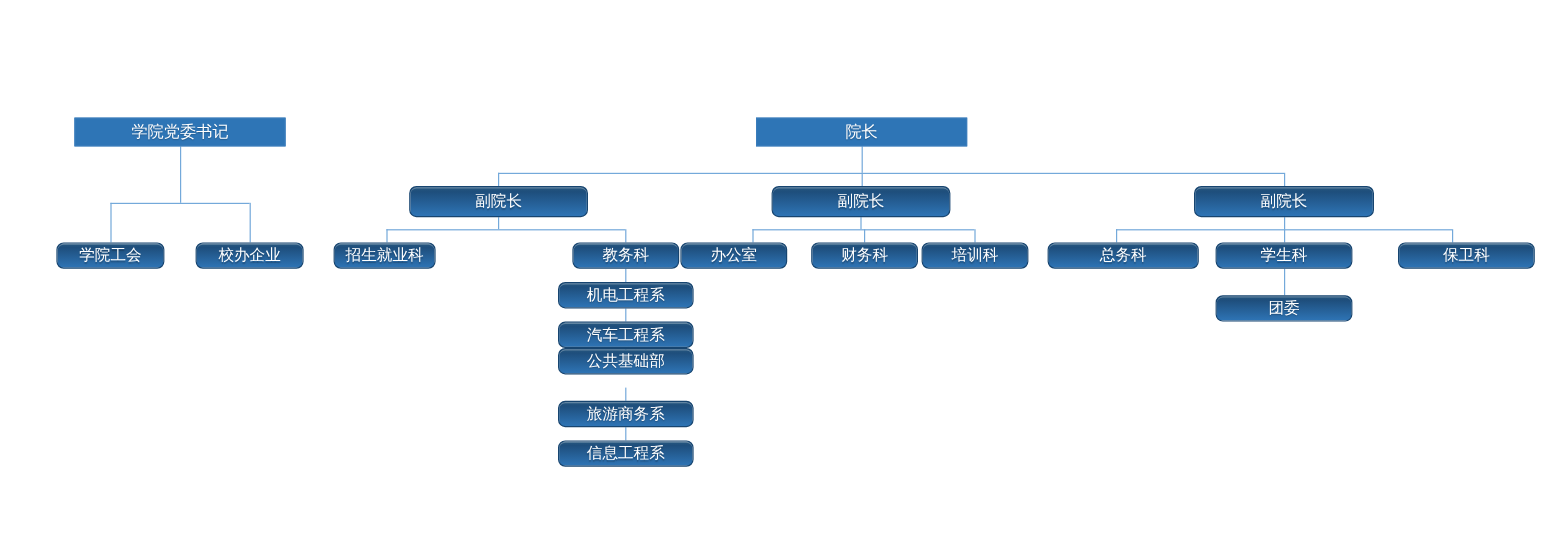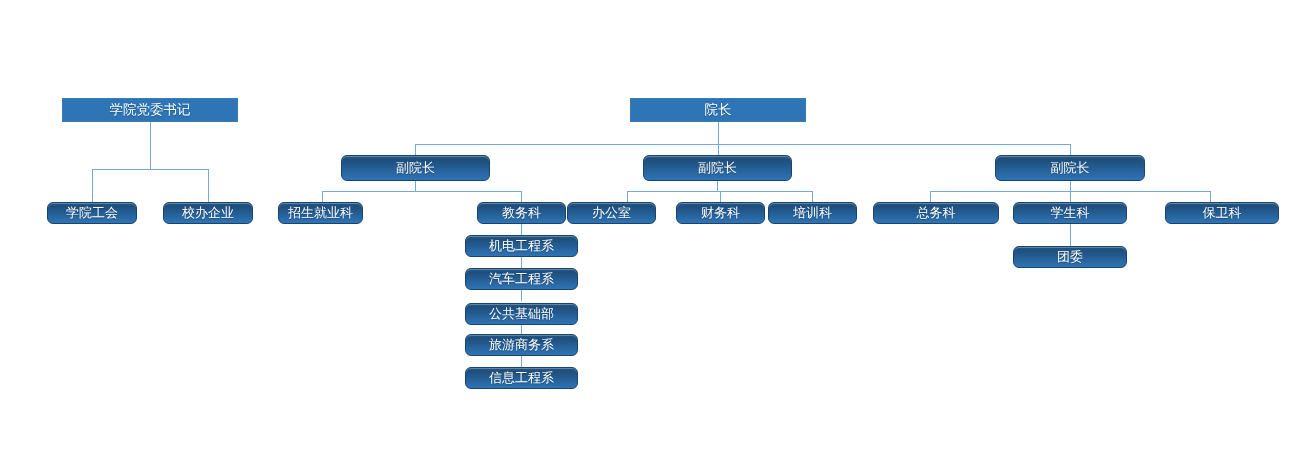--- a/index.html
+++ b/index.html
@@ -92,17 +92,17 @@
       <div class="node gradient" style="left: 477px; top: 202px; width: 89px; height: 22px;">教务科</div>
       <div class="node gradient" style="left: 567px; top: 202px; width: 89px; height: 22px;">办公室</div>
       <div class="node gradient" style="left: 676px; top: 202px; width: 89px; height: 22px;">财务科</div>
       <div class="node gradient" style="left: 768px; top: 202px; width: 89px; height: 22px;">培训科</div>
       <div class="node gradient" style="left: 873px; top: 202px; width: 126px; height: 22px; text-align: center;">总务科</div>
       <div class="node gradient" style="left: 1013px; top: 202px; width: 114px; height: 22px;">学生科</div>
       <div class="node gradient" style="left: 1153px; top: 202px; width: 114px; height: 22px; margin-left: 12px;">保卫科</div>
       <div class="node gradient" style="left: 1013px; top: 246px; width: 114px; height: 22px;">团委</div>
       <div class="node gradient" style="left: 465px; top: 235px; width: 113px; height: 22px;">机电工程系</div>
       <div class="node gradient" style="left: 465px; top: 268px; width: 113px; height: 22px;">汽车工程系</div>
-      <div class="node gradient" style="left: 465px; top: 303px; width: 113px; height: 22px;">公共基础部</div>
+      <div class="node gradient" style="left: 465px; top: 290px; width: 113px; height: 22px;">公共基础部</div>
       <div class="node gradient" style="left: 465px; top: 334px; width: 113px; height: 22px;">旅游商务系</div>
       <div class="node gradient" style="left: 465px; top: 367px; width: 113px; height: 22px;">信息工程系</div>
     </div>
 </div>
 
 </body></html>

